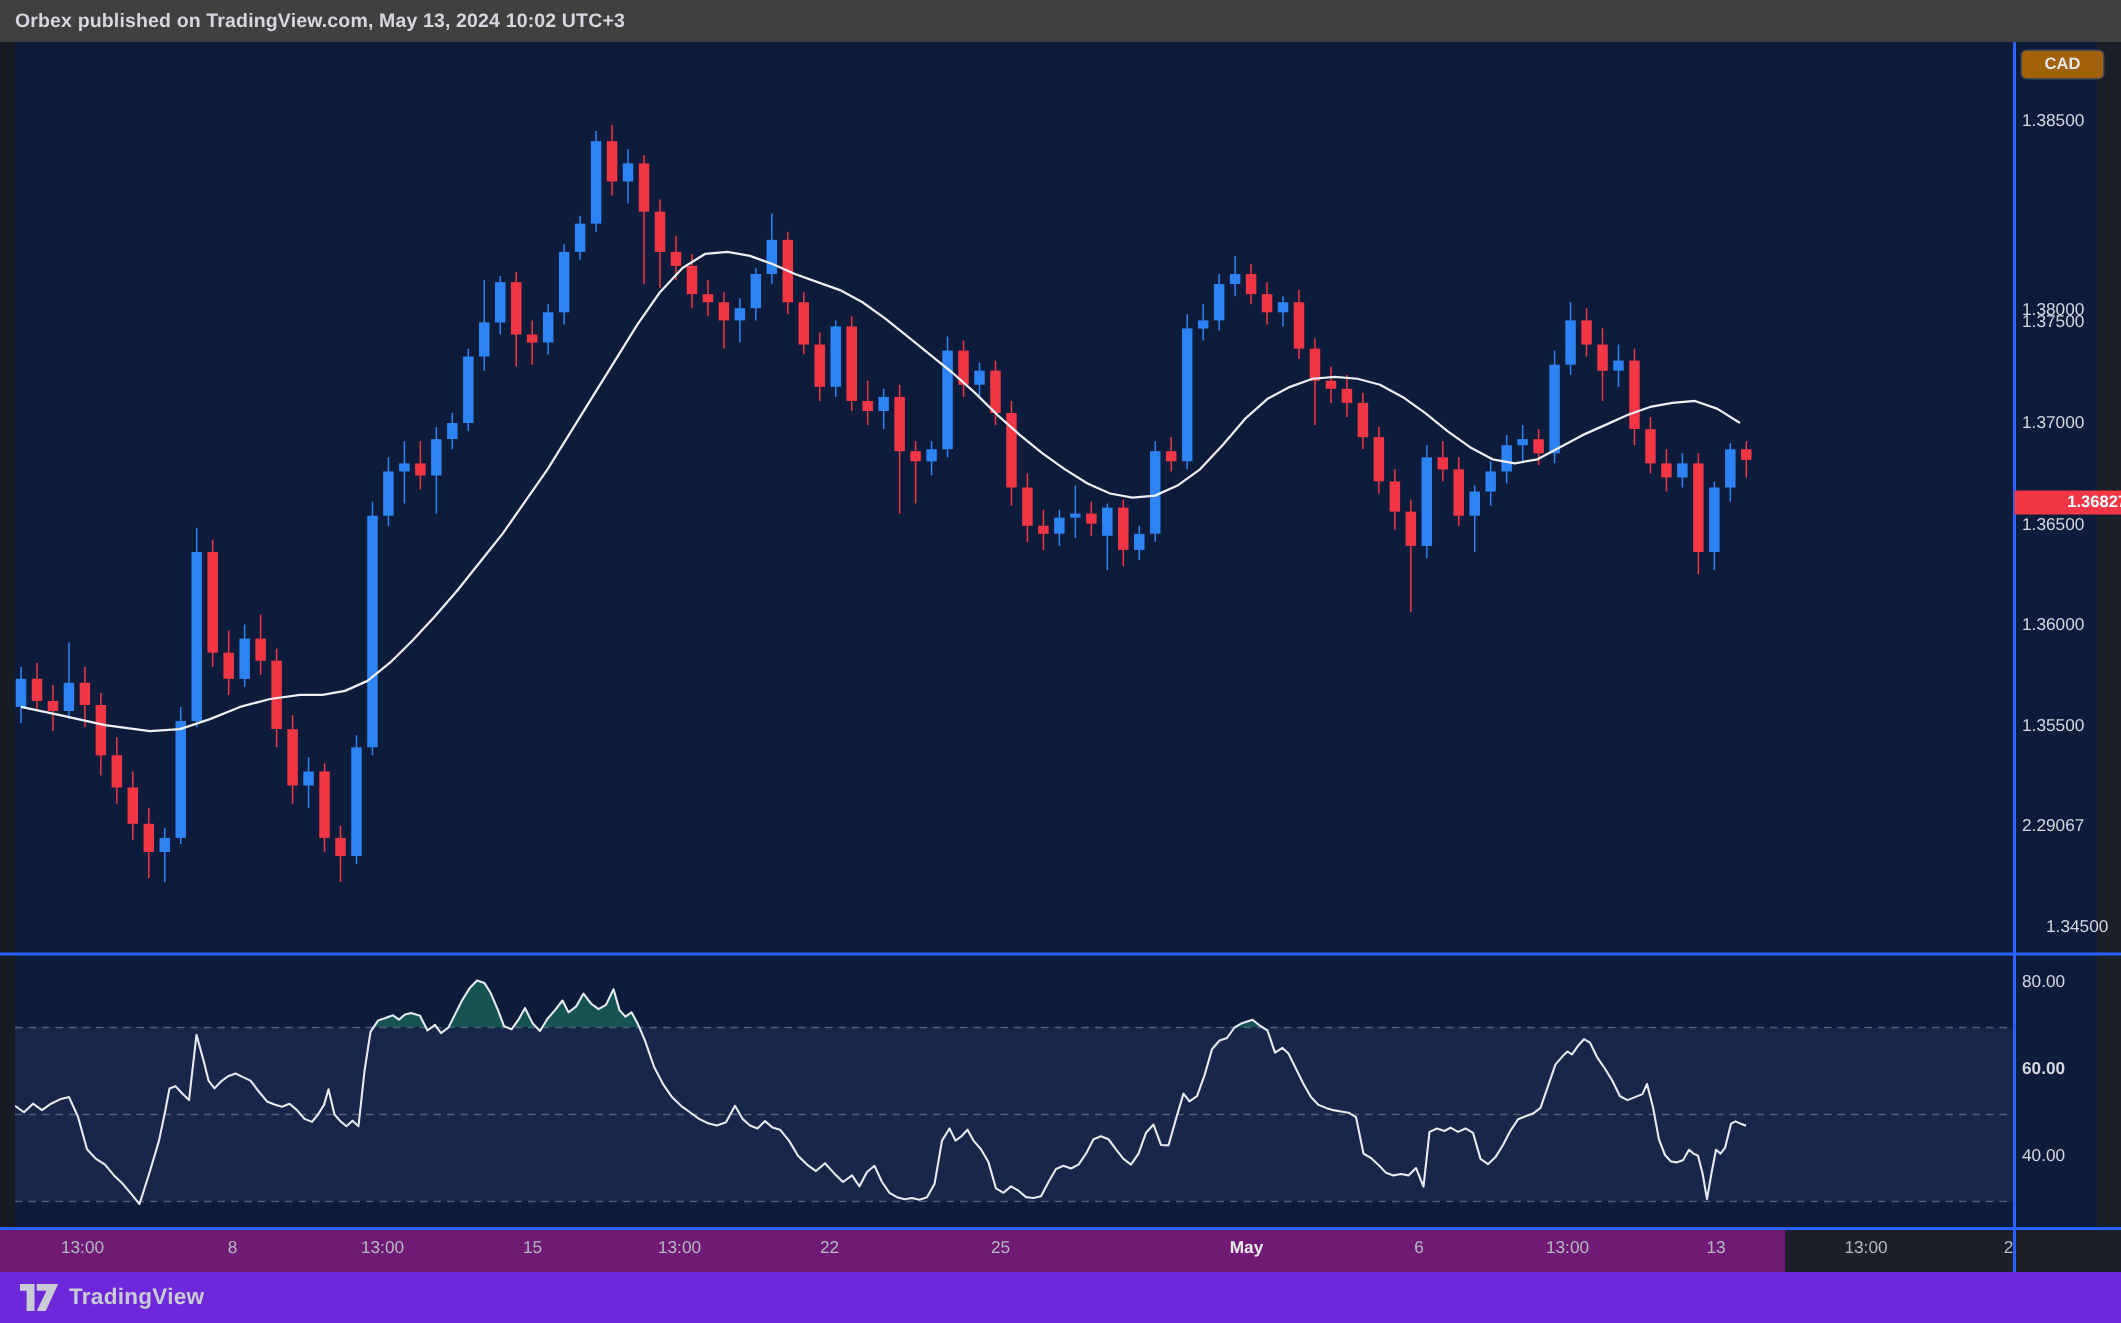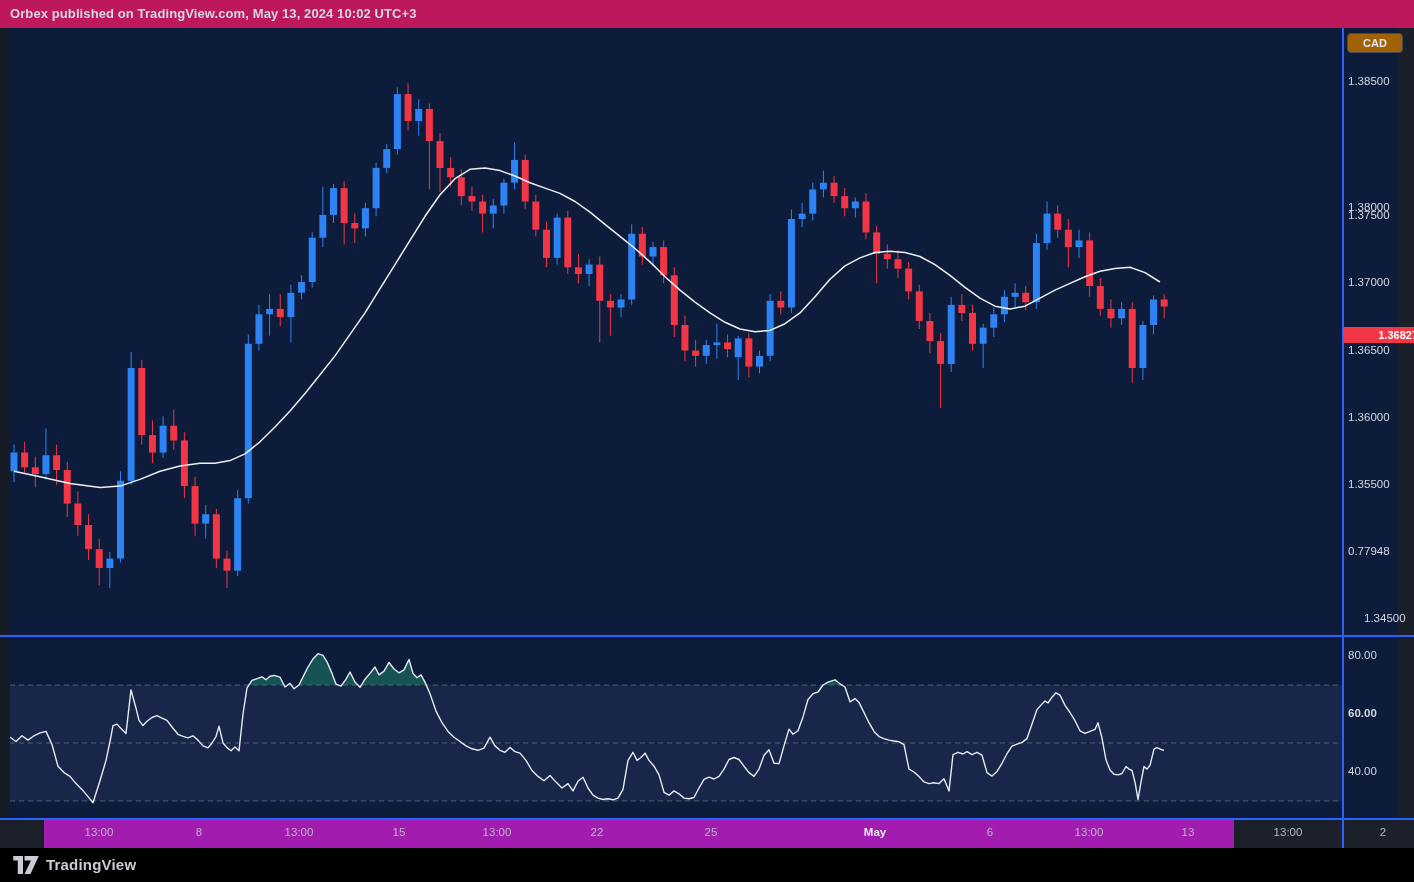--- a/index.html
+++ b/index.html
@@ -1,36 +1,36 @@
 <!DOCTYPE html>
 <html><head>
 <meta charset="utf-8">
 <style>
   html,body{margin:0;padding:0;background:#1c202b;}
   body{width:1414px;height:882px;position:relative;overflow:hidden;
        font-family:"Liberation Sans","DejaVu Sans",sans-serif;}
-  .topbar{position:absolute;left:0;top:0;width:1414px;height:28px;background:#be185d;}
+  .topbar{position:absolute;left:0;top:0;width:1414px;height:28px;background:#404040;}
   .topbar .pub{position:absolute;left:10px;top:6px;font-size:13px;font-weight:700;color:#d4d7de;letter-spacing:.1px;}
   .chart-bg{position:absolute;left:0;top:28px;width:1414px;height:791px;background:#0c1c3a;}
   .left-strip{position:absolute;left:0;top:28px;width:10px;height:791px;background:#171b25;}
   .right-strip{position:absolute;left:1398px;top:28px;width:16px;height:791px;background:#1b1f29;}
   #chart-svg{position:absolute;left:10px;top:28px;width:1332px;height:791px;display:block;}
   .v-sep{position:absolute;left:1342px;top:28px;width:2px;height:820px;background:#2962ff;}
   .pane-sep{position:absolute;left:0;top:635px;width:1414px;height:2px;background:#2962ff;}
   .axis-sep{position:absolute;left:0;top:818px;width:1414px;height:2px;background:#2962ff;}
   .price-axis{position:absolute;left:1344px;top:28px;width:70px;height:791px;}
   .price-axis .lbl{position:absolute;left:4px;font-size:11.5px;font-weight:500;color:#d5d8e0;white-space:nowrap;}
   .symbol-chip{position:absolute;left:1347px;top:33px;min-width:36px;padding:3px 9px;border:1px solid #454a57;
        border-radius:4px;background:#a16207;color:#e6e8ee;font-size:11px;font-weight:700;text-align:center;}
   .price-tag{position:absolute;left:1343px;width:75px;height:16px;background:#f23645;color:#ffffff;
        font-size:11px;font-weight:700;line-height:16px;text-align:right;border-radius:1px;margin-top:28px;}
-  .time-axis{position:absolute;left:0;top:820px;width:1190px;height:28px;background:#a21caf;margin-left:44px;}
+  .time-axis{position:absolute;left:0;top:820px;width:1190px;height:28px;background:#701a75;}
   .time-axis .tick{position:absolute;top:6px;transform:translateX(-50%);font-size:11.5px;font-weight:500;color:#b6bac4;white-space:nowrap;}
   .time-axis .tick.strong{color:#e9ebf1;font-weight:700;}
-  .footer{position:absolute;left:0;top:848px;width:1414px;height:34px;background:#000000;}
+  .footer{position:absolute;left:0;top:848px;width:1414px;height:34px;background:#6d28d9;}
   .tv-logo{position:absolute;left:13px;top:8px;width:26px;height:18px;}
   .tv-logo svg{display:block;}
   .brand{position:absolute;left:46px;top:8px;font-size:15px;font-weight:700;color:#c9ccd4;letter-spacing:.2px;}
 </style>
 </head>
 <body>
 
 <div class="topbar">
   <span class="pub">Orbex published on TradingView.com, May 13, 2024 10:02 UTC+3</span>
 </div>
@@ -281,21 +281,21 @@
 <div class="v-sep"></div>
 
 <div class="price-axis" id="price-axis">
     <span class="lbl" style="top: 47px; text-align: right;">1.38500</span>
     <span class="lbl" style="top: 128px; margin-top: 45px;">1.38000</span>
     <span class="lbl" style="top: 181.25px;">1.37500</span>
     <span class="lbl" style="top: 248.375px;">1.37000</span>
     <span class="lbl" style="top: 315.5px;">1.36500</span>
     <span class="lbl" style="top: 382.625px;">1.36000</span>
     <span class="lbl" style="top: 449.75px;">1.35500</span>
-    <span class="lbl" style="top: 516.875px;">0.77948</span>
+    <span class="lbl" style="top: 516.875px;">2.29067</span>
     <span class="lbl" style="top: 584px; margin-left: 16px;">1.34500</span>
     <span class="lbl" style="top: 621px;">80.00</span>
     <span class="lbl" style="top: 679px; font-weight: bold;">60.00</span>
     <span class="lbl" style="top: 737px;">40.00</span>
   </div>
 <div class="symbol-chip">CAD</div>
 <div class="price-tag" id="price-tag" style="top: 298.6px;">1.36827</div>
 
 <div class="time-axis" id="time-axis">
     <span class="tick" style="left: 55px;">13:00</span>

